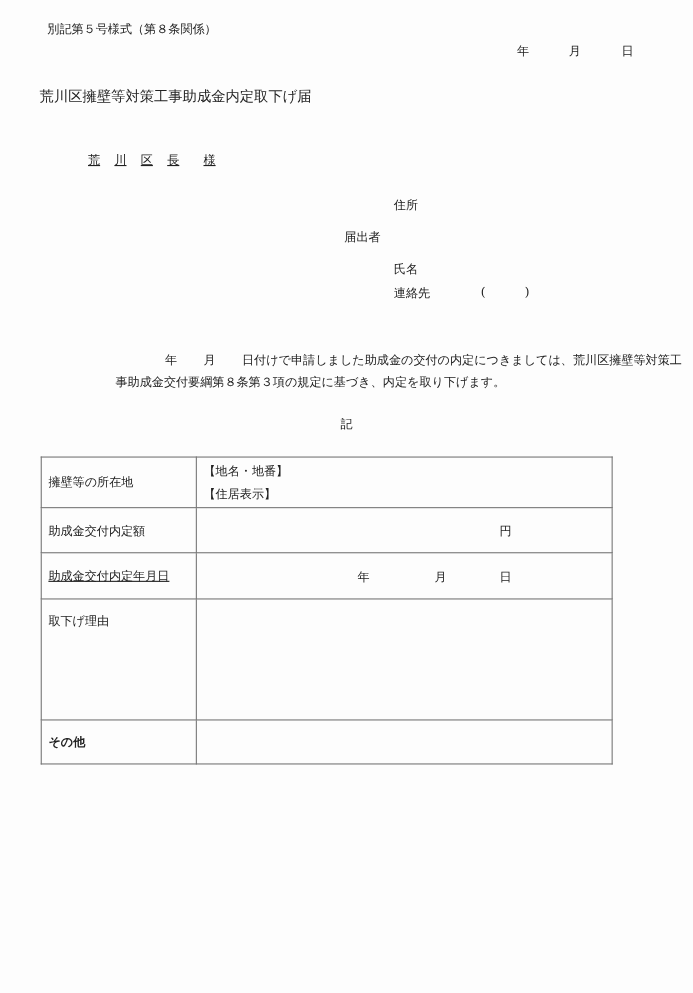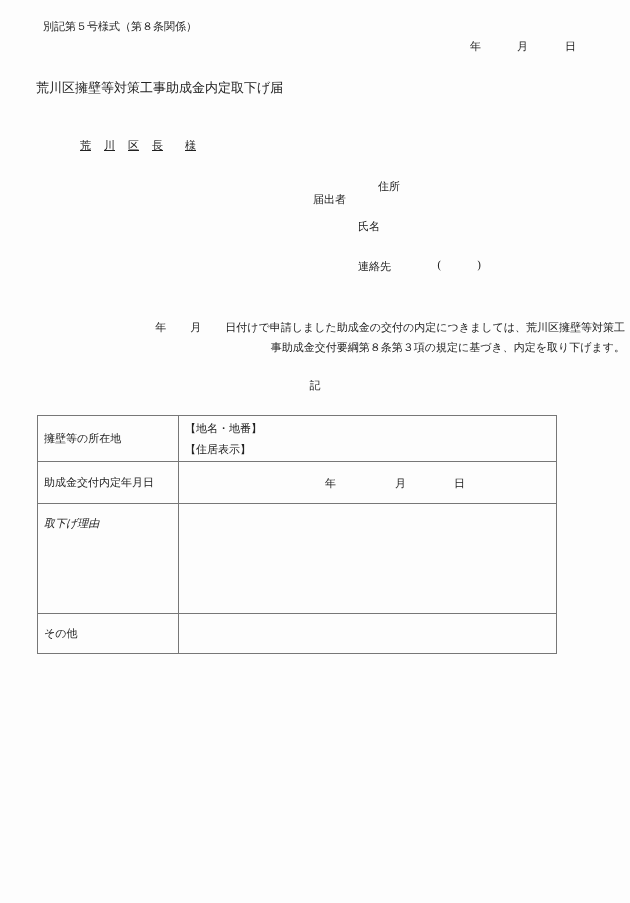--- a/index.html
+++ b/index.html
@@ -1,76 +1,84 @@
 <!DOCTYPE html>
 <html><head>
 <meta charset="utf-8">
 <style>
   html, body { margin: 0; padding: 0; }
   body {
     width: 630px; height: 903px; background: #fdfdfd; position: relative; overflow: hidden;
     font-family: "DejaVu Serif", "Liberation Serif", serif; color: #222; font-size: 11px;
   }
-  .abs { position: absolute; white-space: nowrap; text-align: right; }
+  .abs { position: absolute; white-space: nowrap; }
   .form-ref { left: 43px; top: 19px; }
   .date-line { top: 39px; }
   .title { left: 0; width: 630px; text-align: left; top: 79px; font-size: 13px; padding-left: 36px; }
   .addressee { left: 80px; top: 138px; text-decoration: underline; }
   .addressee span { margin-right: 13px; }
   .body-text { left: 80px; width: 520px; top: 318px; line-height: 20px; white-space: normal; margin-left: 25px; }
   .ki { left: 0; width: 630px; text-align: center; top: 378px; }
   table.form {
     position: absolute; left: 37px; top: 415px; width: 520px;
     border-collapse: collapse; font-size: 11px;
   }
   table.form td { border: 1.3px solid #777; padding: 0 6px; vertical-align: middle; }
   table.form td.head { width: 128px; }
-  .r1 { height: 46px; } .r2 { height: 41px; } .r3 { height: 41px; } .r4 { height: 42px; }
-  .r5 { height: 110px; } .r6 { height: 40px; }
-  .r5 td.head { vertical-align: top; padding-top: 12px; font-style: italic; }
+  .r1 { height: 46px; } .r2 { height: 41px; } .r3 { height: 41px; } .r4 { height: 42px; text-decoration: underline; }
+  .r5 { height: 110px; } .r6 { height: 40px; font-weight: bold; }
+  .r5 td.head { vertical-align: top; padding-top: 12px; }
   .cell-rel { position: relative; height: 100%; }
   .inner { position: absolute; white-space: nowrap; }
 </style>
 </head>
 <body>
 
 <div class="abs form-ref">別記第５号様式（第８条関係）</div>
 
 <div class="abs date-line" style="left:470px">年</div>
 <div class="abs date-line" style="left:517px">月</div>
 <div class="abs date-line" style="left:565px">日</div>
 
 <div class="abs title">荒川区擁壁等対策工事助成金内定取下げ届</div>
 
 <div class="abs addressee">
   <span>荒</span><span>川</span><span>区</span><span style="margin-right:22px">長</span><span>様</span>
 </div>
 
-<div class="abs" style="left:378px; top:179px">住所</div>
-<div class="abs" style="left:313px; top:192px">届出者</div>
-<div class="abs" style="left:358px; top:219px">氏名</div>
+<div class="abs" style="left:358px; top:179px">住所</div>
+<div class="abs" style="left:313px; top:208px">届出者</div>
+<div class="abs" style="left:358px; top:237px">氏名</div>
 <div class="abs" style="left:358px; top:259px">連絡先</div>
 <div class="abs" style="left:437px; top:259px">(</div>
 <div class="abs" style="left:477px; top:259px">)</div>
 
 <div class="abs body-text">
   <span style="display:inline-block; width:45px"></span><span>年</span><span style="display:inline-block; width:24px"></span><span>月</span><span style="display:inline-block; width:24px"></span><span>日付けで申請しました助成金の交付の内定につきましては、荒川区擁壁等対策工事助成金交付要綱第８条第３項の規定に基づき、内定を取り下げます。</span>
 </div>
 
 <div class="abs ki">記</div>
 
 <table class="form">
   <tbody>
       <tr class="r1">
     <td class="head">擁壁等の所在地</td>
     <td>
       <div style="line-height:21px">
         <div>【地名・地番】</div>
         <div>【住居表示】</div>
       </div>
+    </td>
+  </tr>
+  <tr class="r2">
+    <td class="head">助成金交付内定額</td>
+    <td>
+      <div class="cell-rel">
+            <span class="inner" style="left:269px; top:-7px">円</span>
+          </div>
     </td>
   </tr>
   <tr class="r4">
     <td class="head">助成金交付内定年月日</td>
     <td>
       <div class="cell-rel">
             <span class="inner" style="left:140px; top:-7px">年</span>
             <span class="inner" style="left:210px; top:-7px">月</span>
             <span class="inner" style="left:269px; top:-7px">日</span>
           </div>

